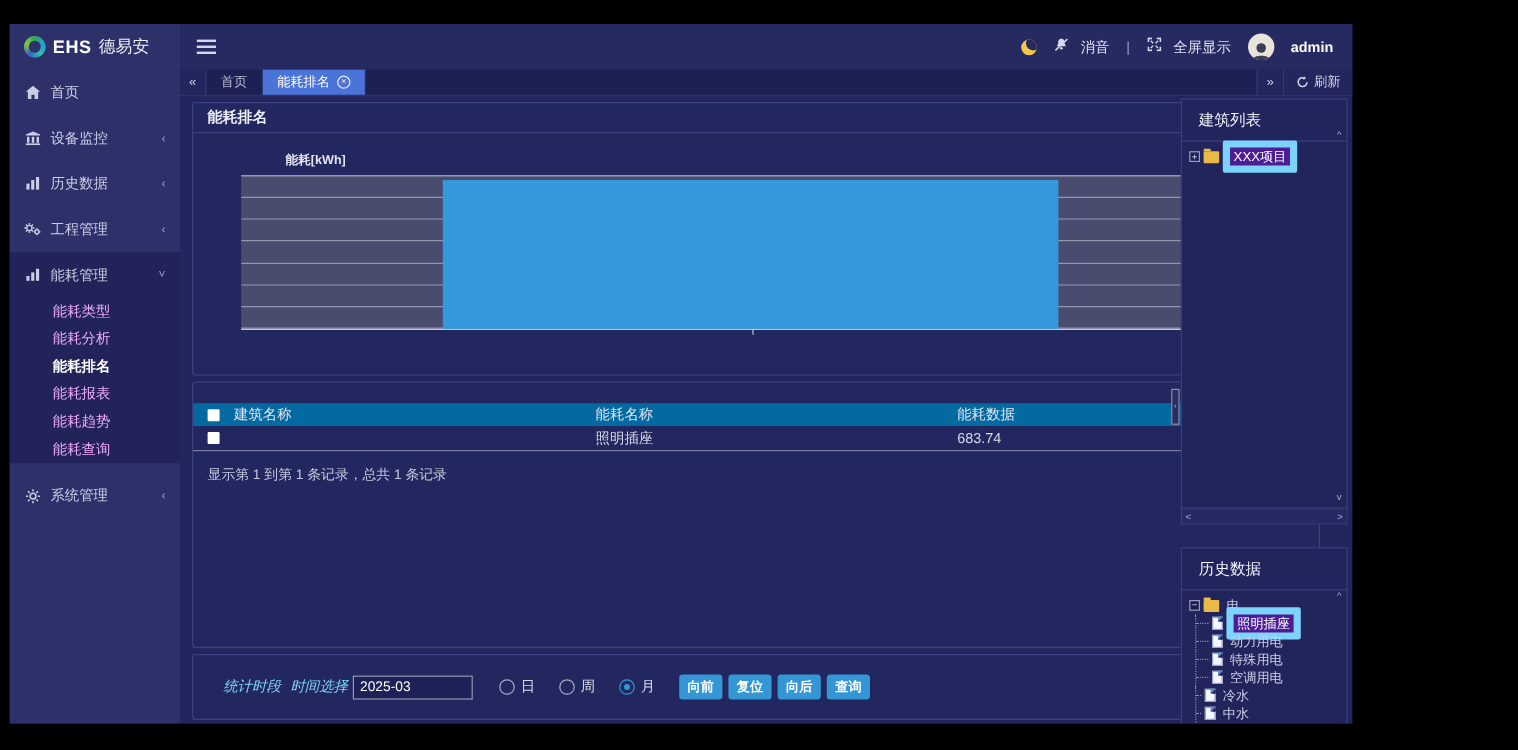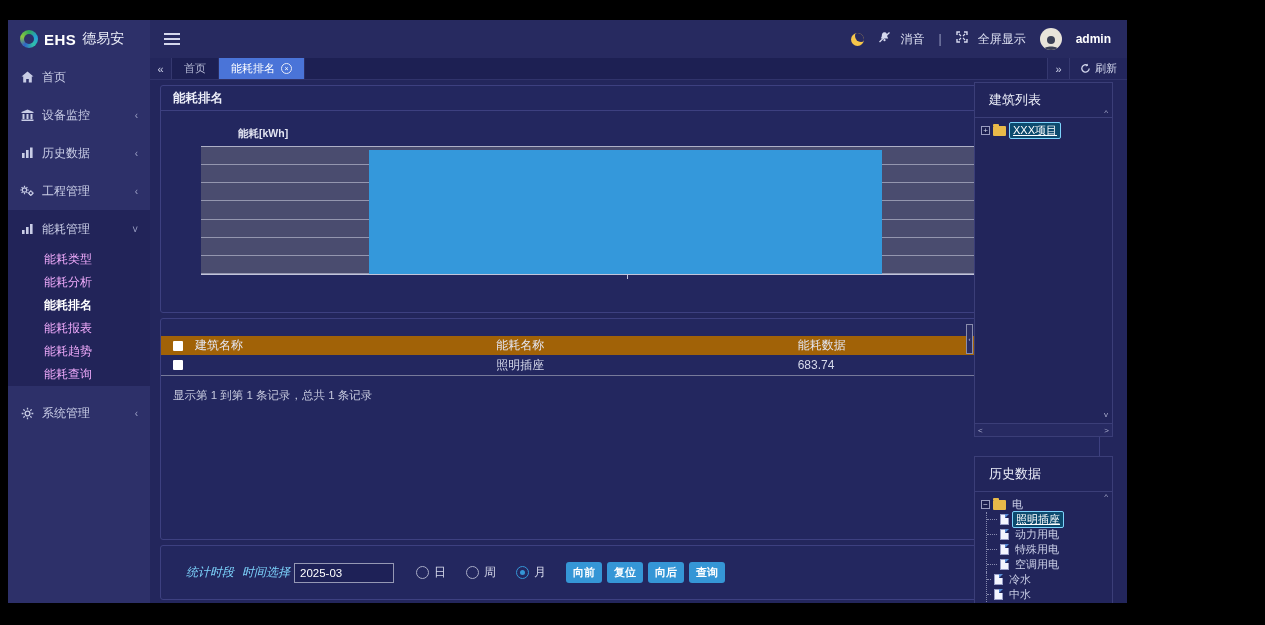--- a/index.html
+++ b/index.html
@@ -58,54 +58,54 @@
   .y-ticks { width:37px; height:129px; display:flex; flex-direction:column; justify-content:space-between; text-align:right; padding-right:6px; font-size:10px; color:#e0e2ee; margin-top:-5px; margin-bottom:-5px; }
   .plot { flex:1; height:129px; position:relative; background:#4a4c6f; border-top:1px solid rgba(228,230,244,.65); border-bottom:1px solid #c2c4da; display:flex; flex-direction:column; }
   .grid-band { flex:1; border-bottom:1px solid rgba(222,224,240,.5); }
   .grid-band:last-child { border-bottom:none; }
   .plot::after { content:''; position:absolute; left:50%; bottom:-5px; width:1px; height:4px; background:#c2c4da; }
   .chart-bar { position:absolute; left:19.7%; width:60.2%; bottom:0; background:#3498db; }
 
   
   .table-panel { height:222px; margin-top:5px; flex:none; padding-top:17px; }
   .trow { display:flex; align-items:center; height:19px; padding:0 0 0 12px; }
-  .trow.thead { background:#a16207; color:#e4e6f2; height:19px; }
+  .trow.thead { background:#0369a1; color:#e4e6f2; height:19px; }
   .trow.tdata { height:21px; border-bottom:1px solid #777a9a; color:#d6d9ea; }
   .tc-cb { width:22px; flex:none; display:flex; align-items:center; }
   .checkbox { width:10px; height:10px; background:#fff; border-radius:1px; cursor:pointer; }
   .tc { flex:1 1 0; }
   .pagination { padding:12px 0 0 12px; font-size:11.5px; color:#c6c9de; }
 
   
   .controls-panel { margin-top:5px; flex:1; display:flex; align-items:center; padding-left:25px; }
   .ctl-label { color:#7dd3fc; margin-right:8px;font-style:italic; }
   .time-input { width:100px; height:20px; background:#1e2157; border:1px solid #9598b4; color:#fff; font-size:11.5px; padding:0 5px; margin-right:22px; }
   .radio-group { display:flex; align-items:center; gap:20px; margin-right:20px; }
   .radio { display:flex; align-items:center; gap:5px; cursor:pointer; color:#d5d8ea; }
   .radio-circle { width:13px; height:13px; border-radius:50%; border:1px solid #a9acc6; background:transparent; position:relative; }
   .radio.checked .radio-circle { border-color:#3596d6; }
   .radio.checked .radio-circle::after { content:''; position:absolute; left:3px; top:3px; width:5px; height:5px; border-radius:50%; background:#3596d6; }
   .btn-group { display:flex; gap:5px; }
   .btn { background:#3596d6; color:#fff; font-size:11px; padding:3px 7px; border-radius:3px; border:none; cursor:pointer; font-weight:bold; }
 
   
-  .rightbar { position:absolute; right:12px; top:0; width:149px; bottom:0; padding:1px 2px 2px 8px; }
+  .rightbar { position:absolute; right:2px; top:0; width:149px; bottom:0; padding:1px 2px 2px 8px; }
   .side-panel { background:#22255b; border:1px solid #3b3e78; position:relative; }
   .bldg-panel { height:355px; }
   .nrg-panel { height:182px; margin-top:19px; }
   .side-panel-title { padding:8px 0 8px 14px; font-size:13px; color:#eef0fa; border-bottom:1px solid #3b3e78; }
   .tree { padding:5px 4px 4px 6px; font-size:11px; color:#ccd0e8; }
   .tree-row { display:flex; align-items:center; gap:3px; height:15px; white-space:nowrap; cursor:pointer; }
   .expander { width:9px; height:9px; border:1px solid #9a9dc0; background:#1c1f50; font-size:8px; line-height:7px; text-align:center; color:#d8dbee; flex:none; cursor:pointer; }
   .folder { width:13px; height:10px; background:#e9b949; border-radius:1px; position:relative; flex:none; }
   .folder::before { content:''; position:absolute; left:0; top:-2px; width:6px; height:2px; background:#e9b949; border-radius:1px 1px 0 0; }
   .file { width:9px; height:11px; background:#f4f6ff; border:1px solid #9aa0c8; flex:none; position:relative; }
   .file::after { content:''; position:absolute; right:-1px; top:-1px; border:2px solid; border-color:#5b8fd8 #22255b #22255b #5b8fd8; }
   .node-label { padding:0 3px; }
-  .node-label.selected { background:#0c4a6e; border:1px solid #7dd3fc; border-radius:2px; color:#fff;text-decoration:underline; }
+  .node-label.selected { background:#4c1d95; border:6px solid #7dd3fc; border-radius:2px; color:#fff; }
   .lvl { margin-left:5px; border-left:1px dotted #888bb0; }
   .lvl .tree-row::before { content:''; border-top:1px dotted #888bb0; flex:none; }
   .lvl2 .tree-row::before { width:10px; }
   .lvl1 .tree-row::before { width:4px; }
   .scroll-arrow { position:absolute; font-size:8px; color:#abaecd; cursor:pointer; line-height:8px; }
   .hscroll { position:absolute; left:0; right:0; bottom:0; height:13px; border-top:1px solid #3b3e78; background:#272a62; display:flex; align-items:center; justify-content:space-between; padding:0 3px; font-size:8px; color:#abaecd; cursor:pointer; }
   .collapse-handle { position:absolute; left:0; top:243px; width:7px; height:30px; border:1px solid #8a8dac; background:#2a2d62; display:flex; align-items:center; justify-content:center; font-size:6px; color:#c5c8e0; cursor:pointer; }
   svg { display:block; }
 </style>
 </head>

